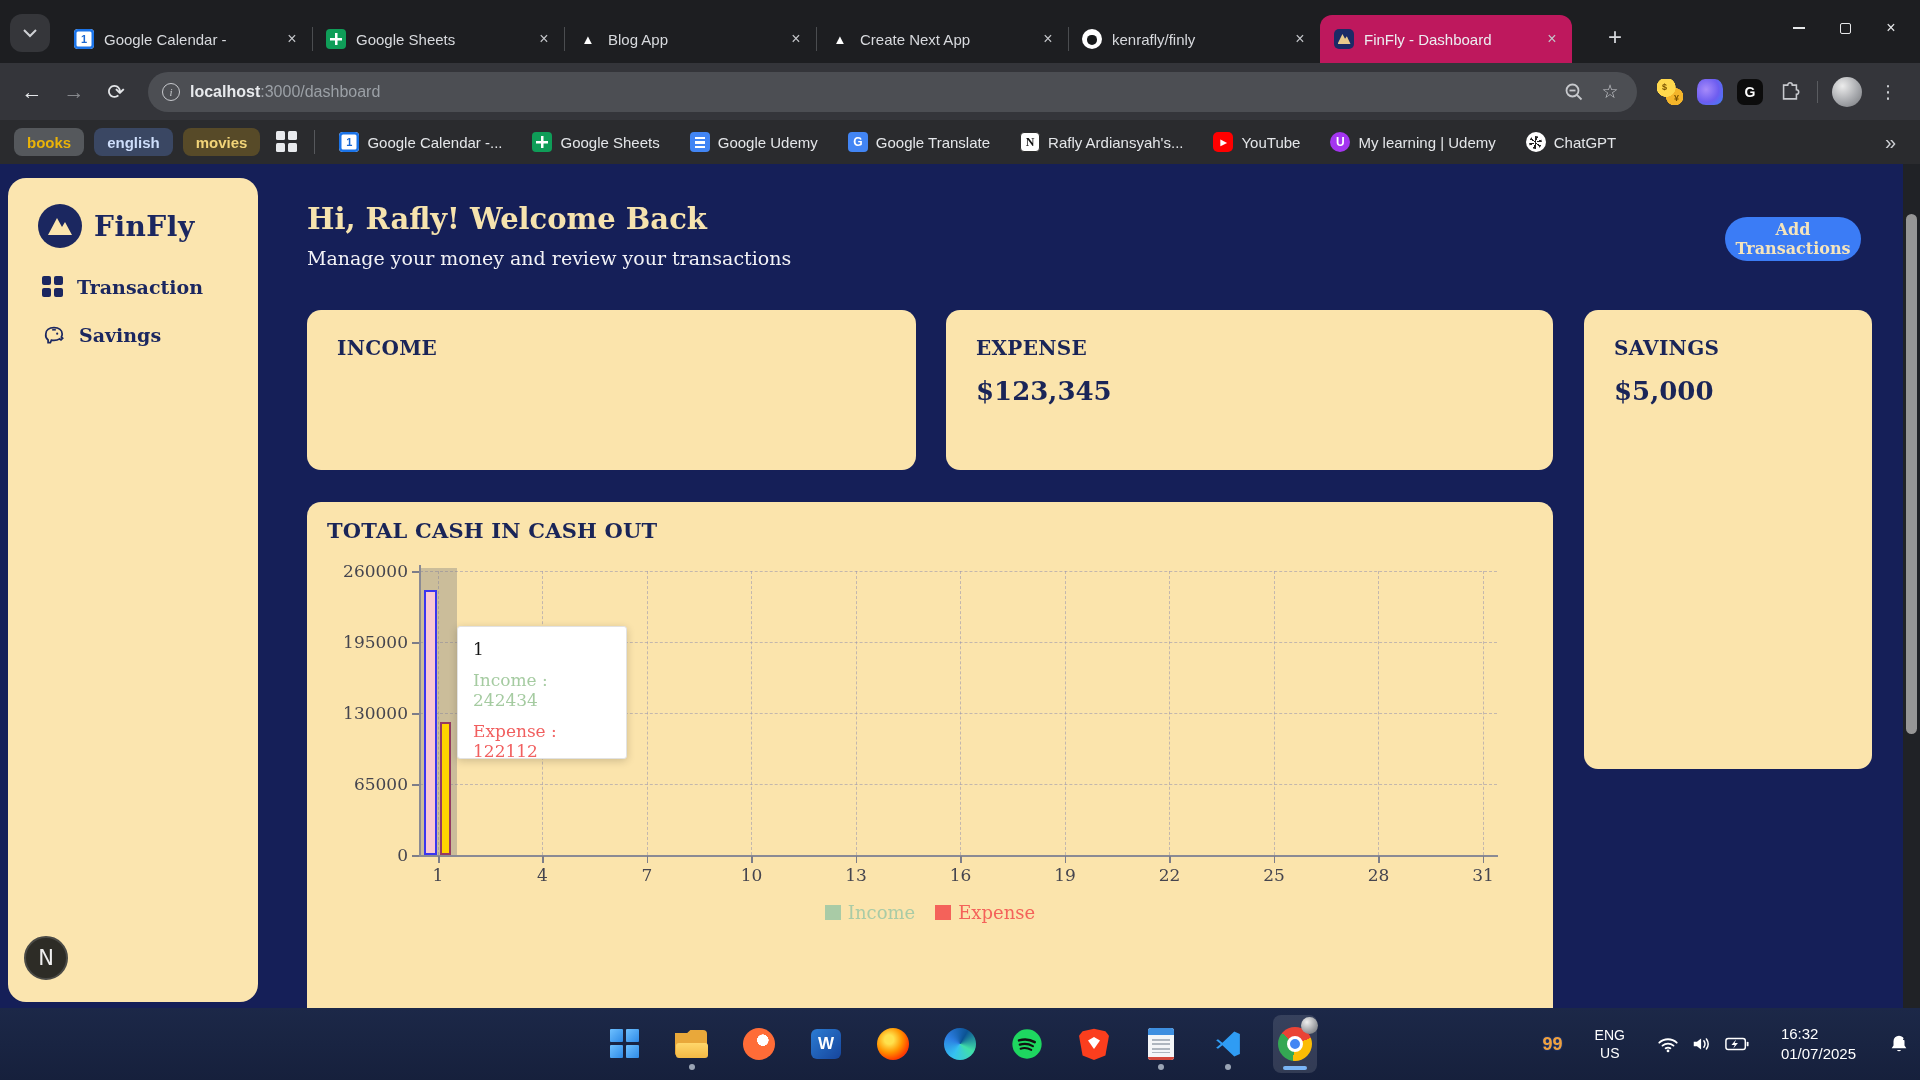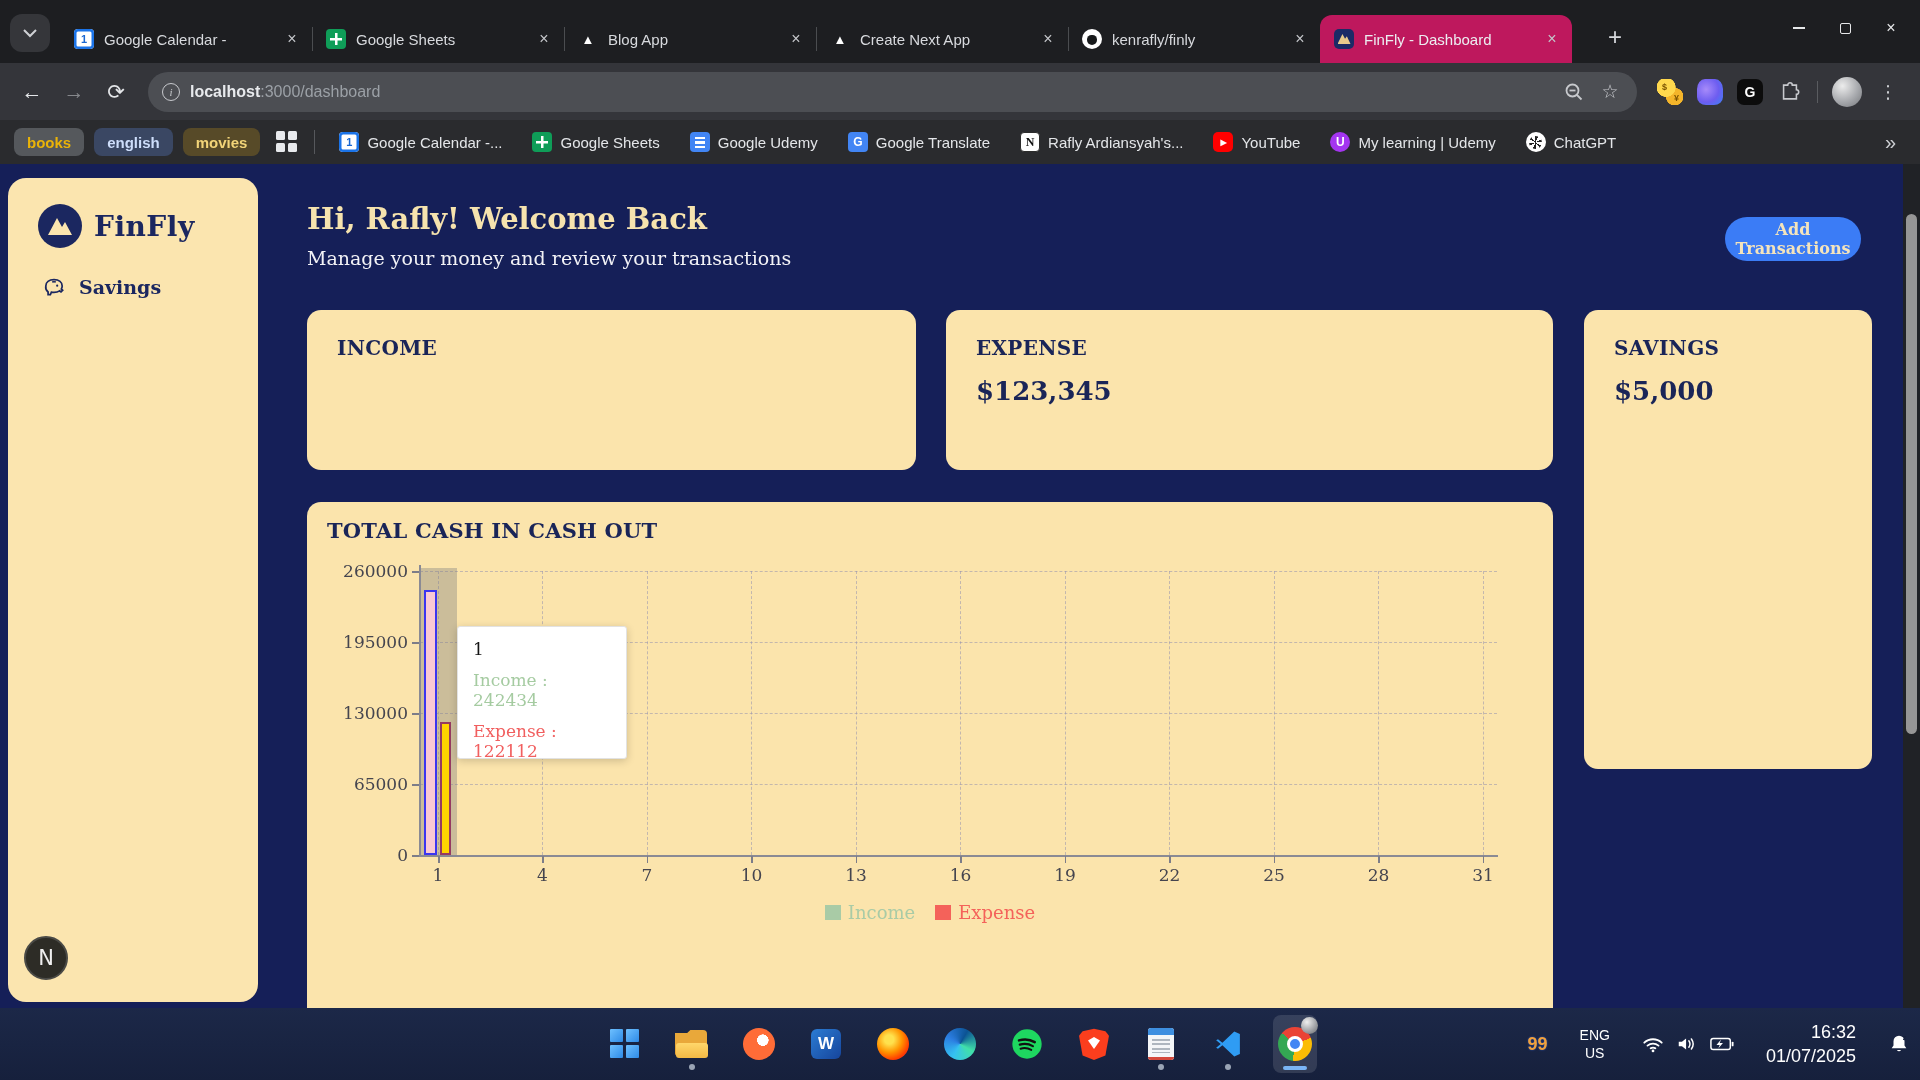--- a/index.html
+++ b/index.html
@@ -153,21 +153,21 @@
   .notepad::after { content:""; position:absolute; left:4px; right:4px; top:11px; height:14px; background:repeating-linear-gradient(#aeb6bf 0 1.5px, transparent 1.5px 4.5px); }
   .np-red { position:absolute; left:0; right:0; bottom:0; height:3px; background:#d5493c; }
   .vscode svg { display:block; }
   .chromeic { width:34px; height:34px; border-radius:50%; background:conic-gradient(from -50deg, #ea4335 0 33%, #fbbc05 0 66%, #34a853 0 100%); display:flex; align-items:center; justify-content:center; }
   .chrome-center { width:16px; height:16px; border-radius:50%; background:#4285f4; border:3px solid #fff; }
 
   .tray { position:absolute; right:10px; top:0; height:72px; display:flex; align-items:center; gap:32px; color:#fff; }
   .tray-badge { color:#f0a13c; font-weight:700; font-size:18px; text-shadow:0 0 2px #2a52b9; }
   .tray-lang { font-size:14px; text-align:center; line-height:1.3; }
   .tray-icons { display:flex; align-items:center; gap:12px; }
-  .tray-clock { font-size:18px; text-align:right; line-height:1.35; }
+  .tray-clock { font-size:15px; line-height:1.35; }
   .tray svg { display:block; }
 </style>
 </head>
 <body>
 
 <div class="screen">
 
   <div class="tabstrip">
     <div class="tab-search">
       <svg width="14" height="9" viewBox="0 0 14 9">
@@ -310,20 +310,29 @@
     <aside class="sidebar">
       <div class="brand">
         <span class="brand-logo">
           <svg width="26" height="20" viewBox="0 0 26 20">
               <path d="M1 19 L10 2 L15 11 L18 6 L25 19 Z" fill="#fbe5af"></path>
             </svg>
         </span>
         <span class="brand-name">FinFly</span>
       </div>
       <nav class="side-nav" id="side-nav">
+          <div class="nav-item">
+       <span class="dash-ic">
+              <i></i>
+              <i></i>
+              <i></i>
+              <i></i>
+            </span>
+       <span>Transaction</span>
+     </div>
           <div class="nav-item">
        <svg width="24" height="20" viewBox="0 0 26 22">
               <path d="M4 10c0-4 3.5-7 9-7s9 3 9 7c0 1.2-.3 2.3-.9 3.2l1.4 1.3-1.8 1.8-1.6-1c-1.5 1.1-3.7 1.7-6.1 1.7-1 0-2-.1-2.9-.3L9 19.5H6.5v-3A6.8 6.8 0 0 1 4 10z" fill="none" stroke="#1b2760" stroke-width="1.9"></path>
               <circle cx="16.5" cy="9.5" r="1.2" fill="#1b2760"></circle>
               <path d="M11 5.5c1.3-.5 2.7-.5 4 0" stroke="#1b2760" stroke-width="1.6" fill="none"></path>
             </svg>
        <span>Savings</span>
      </div>
         </nav>
     </aside>

